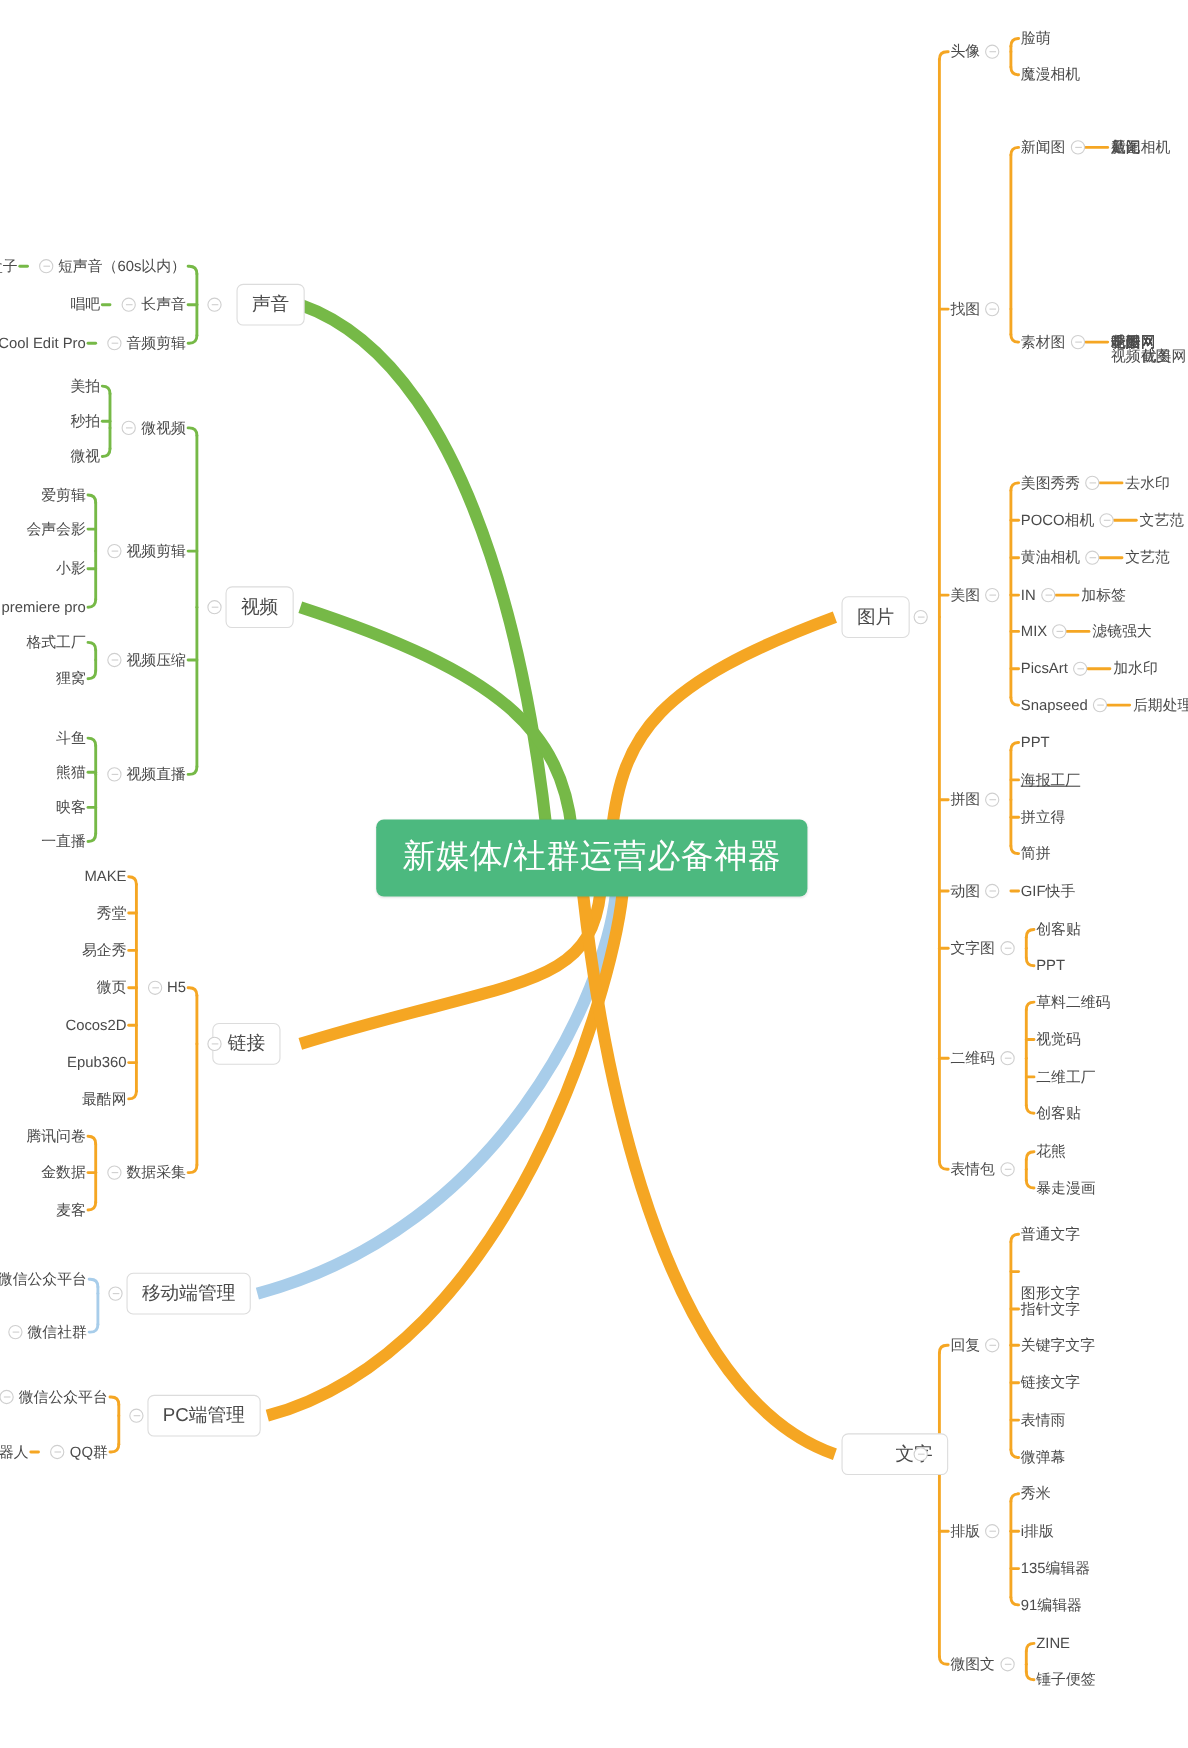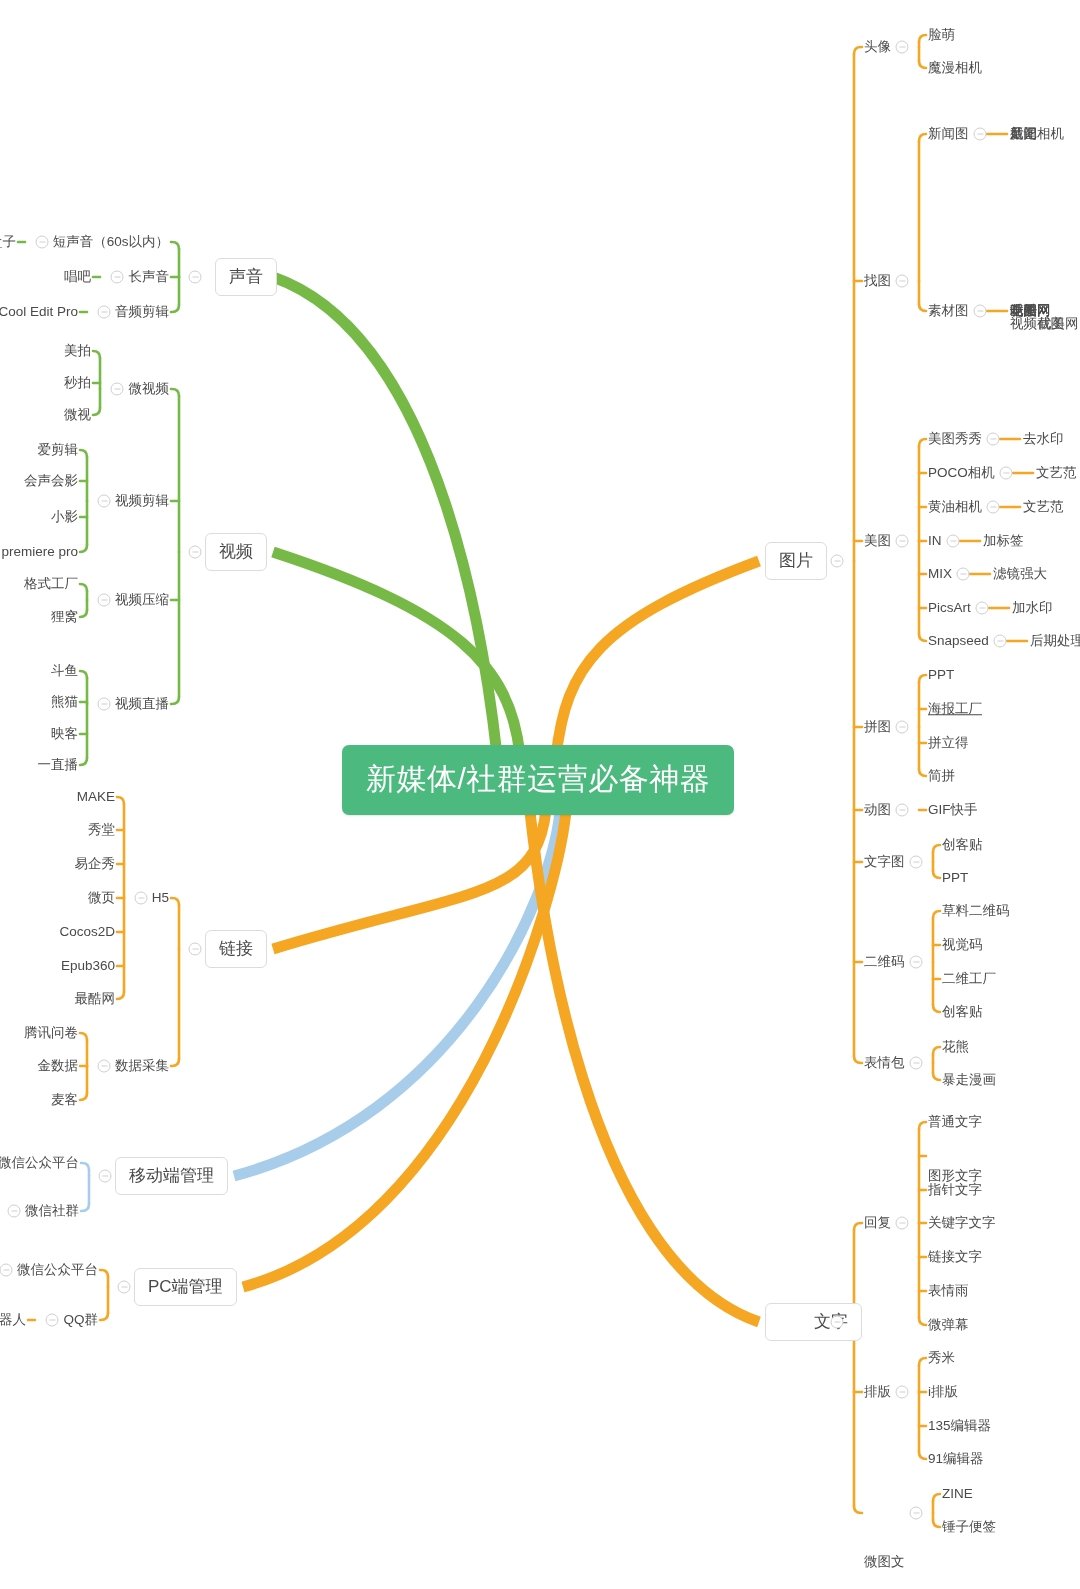--- a/index.html
+++ b/index.html
@@ -266,21 +266,21 @@
       <div class="node r" style="right: 911px; top: 600px;">视频压缩</div>
       <div class="knob" style="left: 104px; top: 600px;"></div>
       <div class="node r" style="right: 1002px; top: 584px;">格式工厂</div>
       <div class="node r" style="right: 1002px; top: 617px;">狸窝</div>
       <div class="node r" style="right: 911px; top: 704px;">视频直播</div>
       <div class="knob" style="left: 104px; top: 704px;"></div>
       <div class="node r" style="right: 1002px; top: 671px;">斗鱼</div>
       <div class="node r" style="right: 1002px; top: 702px;">熊猫</div>
       <div class="node r" style="right: 1002px; top: 734px;">映客</div>
       <div class="node r" style="right: 1002px; top: 765px;">一直播</div>
-      <div class="box" style="top: 949px; left: 205px;">链接</div>
+      <div class="box" style="top: 949px; left: 193px;">链接</div>
       <div class="knob" style="left: 195px; top: 949px;"></div>
       <div class="node r" style="right: 911px; top: 898px;">H5</div>
       <div class="knob" style="left: 141px; top: 898px;"></div>
       <div class="node r" style="right: 965px; top: 797px;">MAKE</div>
       <div class="node r" style="right: 965px; top: 830px;">秀堂</div>
       <div class="node r" style="right: 965px; top: 864px;">易企秀</div>
       <div class="node r" style="right: 965px; top: 898px;">微页</div>
       <div class="node r" style="right: 965px; top: 932px;">Cocos2D</div>
       <div class="node r" style="right: 965px; top: 966px;">Epub360</div>
       <div class="node r" style="right: 965px; top: 999px;">最酷网</div>
@@ -379,18 +379,18 @@
       <div class="node l" style="left: 928px; top: 1223px;">关键字文字</div>
       <div class="node l" style="left: 928px; top: 1257px;">链接文字</div>
       <div class="node l" style="left: 928px; top: 1291px;">表情雨</div>
       <div class="node l" style="left: 928px; top: 1325px;">微弹幕</div>
       <div class="node l" style="left: 864px; top: 1392px;">排版</div>
       <div class="knob" style="left: 902px; top: 1392px;"></div>
       <div class="node l" style="left: 928px; top: 1358px;">秀米</div>
       <div class="node l" style="left: 928px; top: 1392px;">i排版</div>
       <div class="node l" style="left: 928px; top: 1426px;">135编辑器</div>
       <div class="node l" style="left: 928px; top: 1459px;">91编辑器</div>
-      <div class="node l" style="left: 864px; top: 1562px;">微图文</div>
+      <div class="node l" style="left: 864px; top: 1513px;">微图文</div>
       <div class="knob" style="left: 916px; top: 1513px;"></div>
       <div class="node l" style="left: 942px; top: 1494px;">ZINE</div>
       <div class="node l" style="left: 942px; top: 1527px;">锤子便签</div>
     </div>
 </div>
 
 </body></html>

